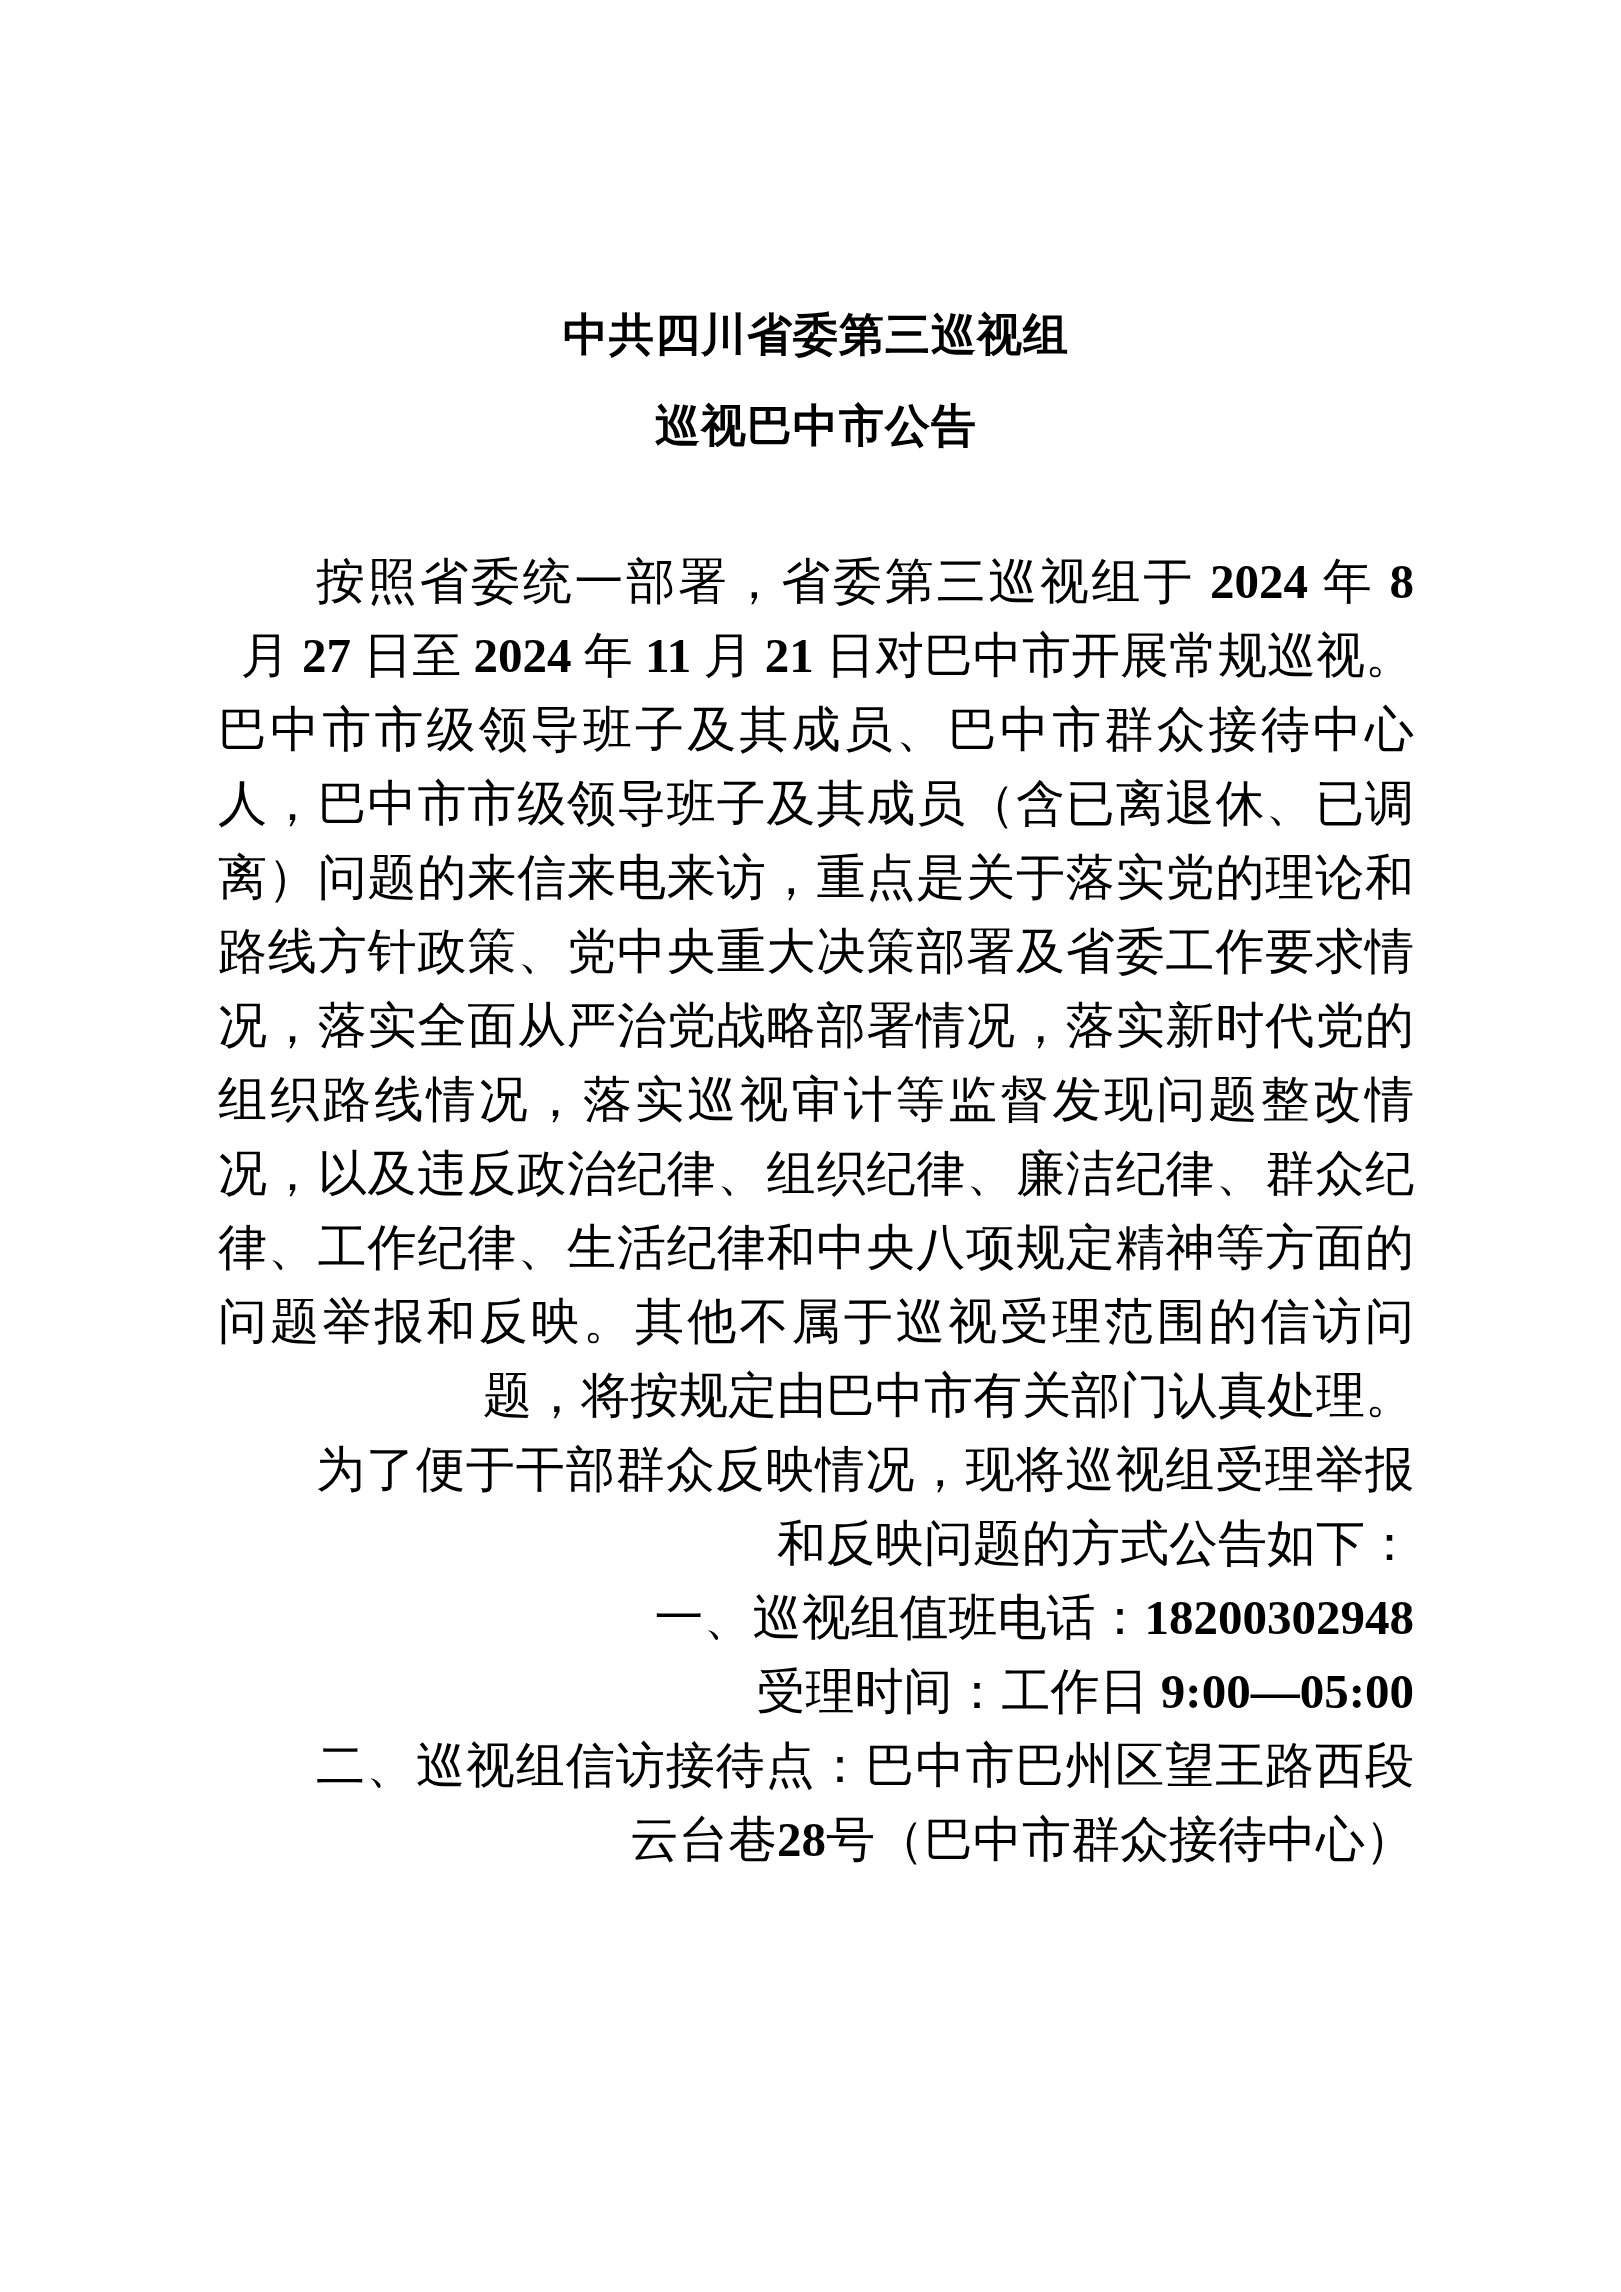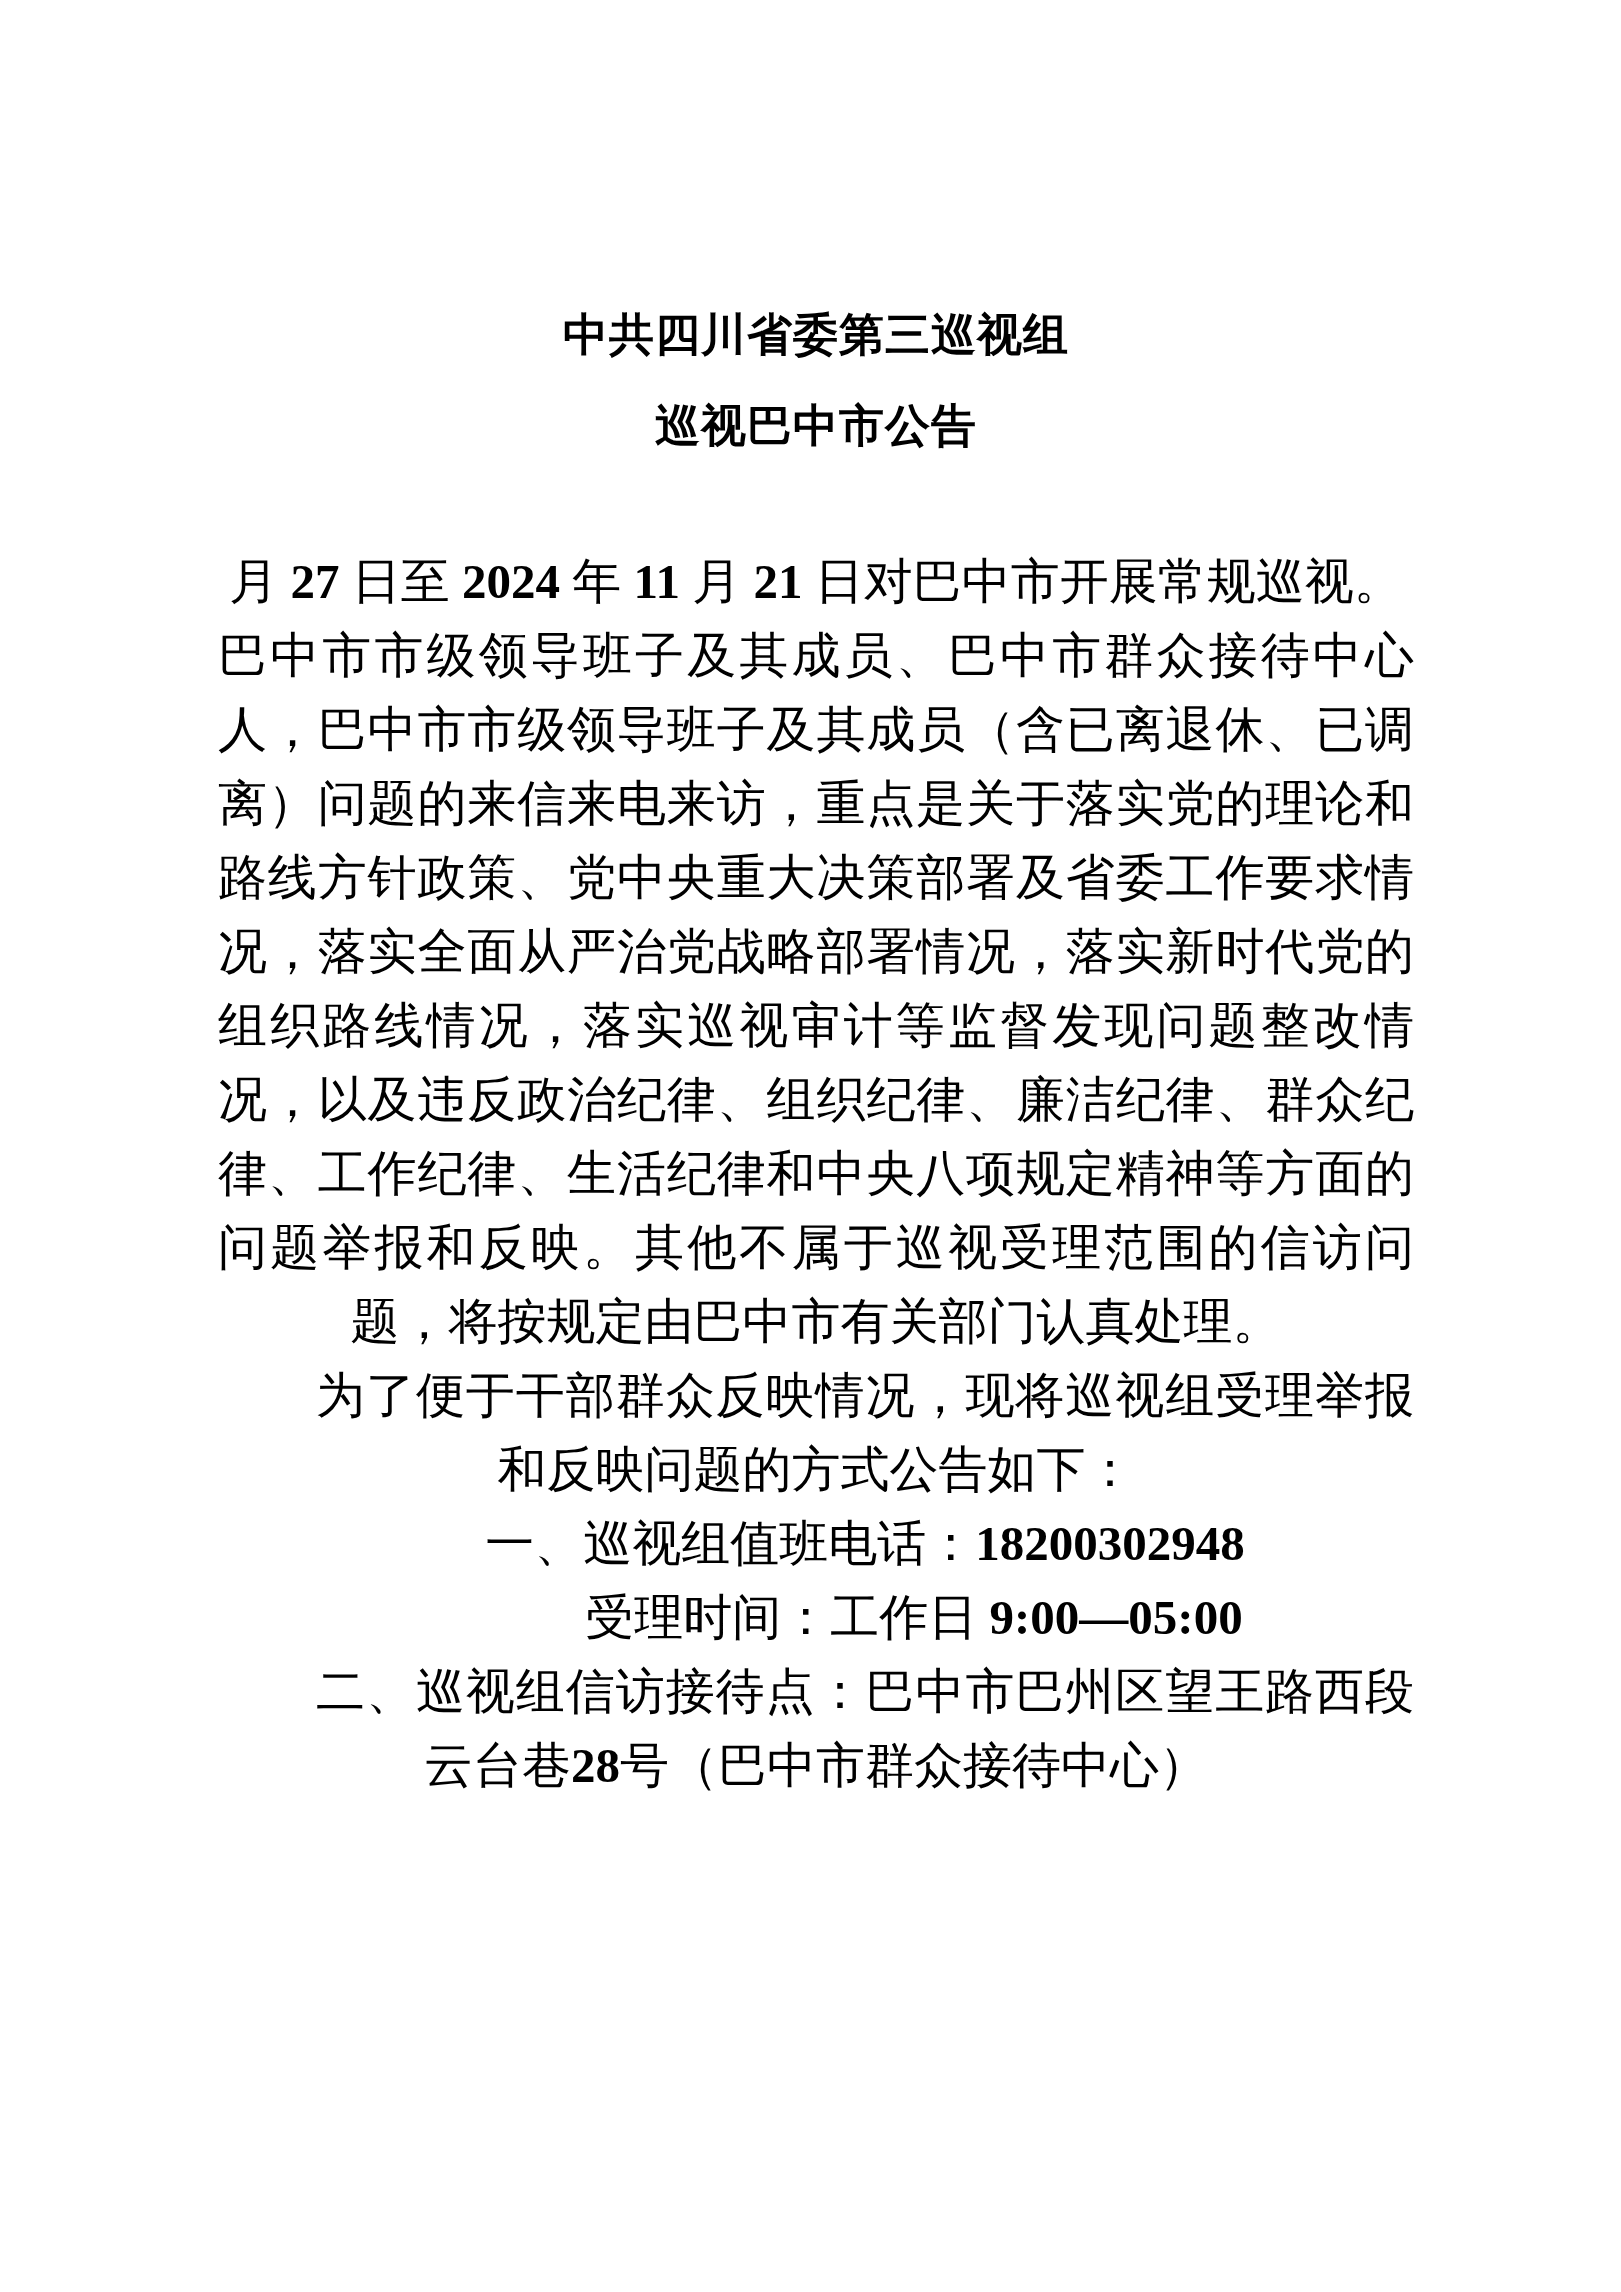--- a/index.html
+++ b/index.html
@@ -29,21 +29,21 @@
     text-align: center;
     letter-spacing: 1px;
   }
   .doc-body {
     margin-top: 73px;
     font-size: 49px;
     line-height: 74px;
   }
   .line {
     height: 74px;
-    text-align: center;
+    text-align: right;
   }
   .line.just {
     text-align: justify;
     text-align-last: justify;
   }
   .ind0 { text-indent: 0; }
   .ind2 { text-indent: 98px; }
   .ind4 { text-indent: 196px; }
   .num {
     font-weight: 700;
@@ -53,20 +53,21 @@
 </head>
 <body>
 
 <div class="page">
   <div class="content">
     <div class="title">
       <div class="title-line">中共四川省委第三巡视组</div>
       <div class="title-line">巡视巴中市公告</div>
     </div>
     <div class="doc-body">
+        <div class="line ind2 just"><span>按照省委统一部署，省委第三巡视组于 </span><span class="num">2024</span><span> 年 </span><span class="num">8</span></div>
         <div class="line ind0"><span>月 </span><span class="num">27</span><span> 日至 </span><span class="num">2024</span><span> 年 </span><span class="num">11</span><span> 月 </span><span class="num">21</span><span> 日对巴中市开展常规巡视。</span></div>
         <div class="line ind0 just"><span>巴中市市级领导班子及其成员、巴中市群众接待中心</span></div>
         <div class="line ind0 just"><span>人，巴中市市级领导班子及其成员（含已离退休、已调</span></div>
         <div class="line ind0 just"><span>离）问题的来信来电来访，重点是关于落实党的理论和</span></div>
         <div class="line ind0 just"><span>路线方针政策、党中央重大决策部署及省委工作要求情</span></div>
         <div class="line ind0 just"><span>况，落实全面从严治党战略部署情况，落实新时代党的</span></div>
         <div class="line ind0 just"><span>组织路线情况，落实巡视审计等监督发现问题整改情</span></div>
         <div class="line ind0 just"><span>况，以及违反政治纪律、组织纪律、廉洁纪律、群众纪</span></div>
         <div class="line ind0 just"><span>律、工作纪律、生活纪律和中央八项规定精神等方面的</span></div>
         <div class="line ind0 just"><span>问题举报和反映。其他不属于巡视受理范围的信访问</span></div>

